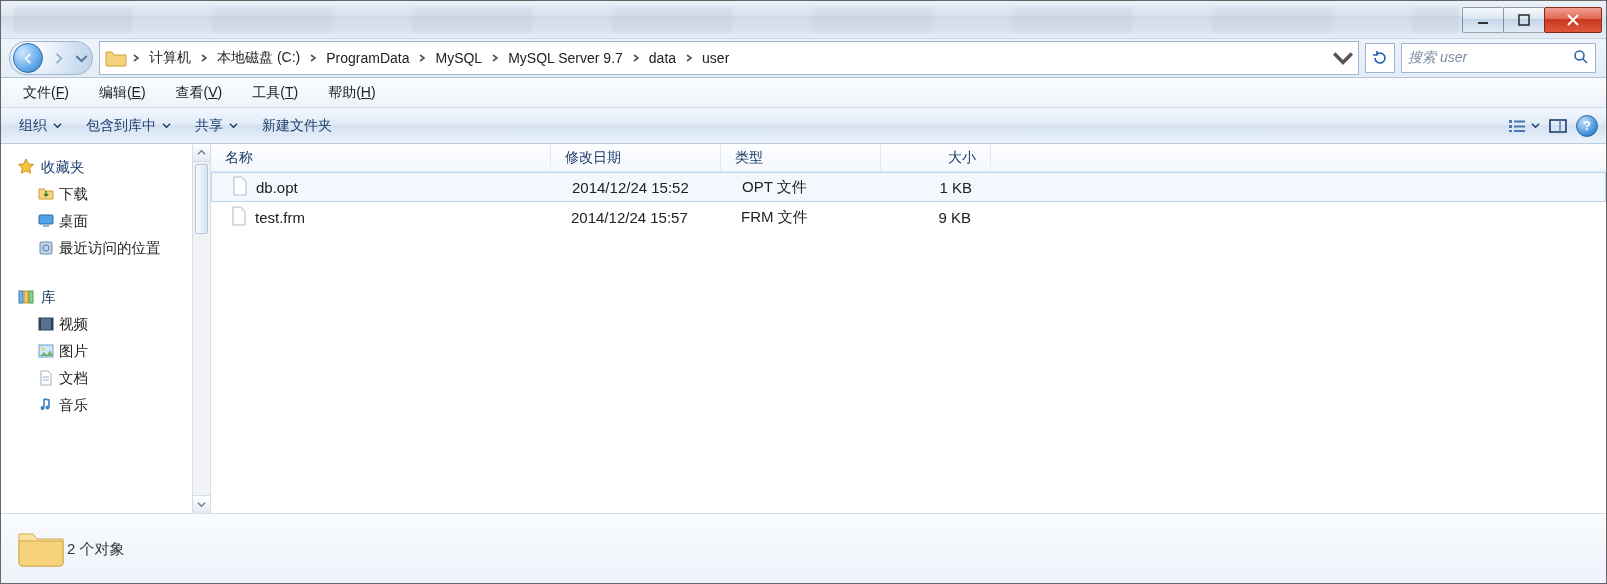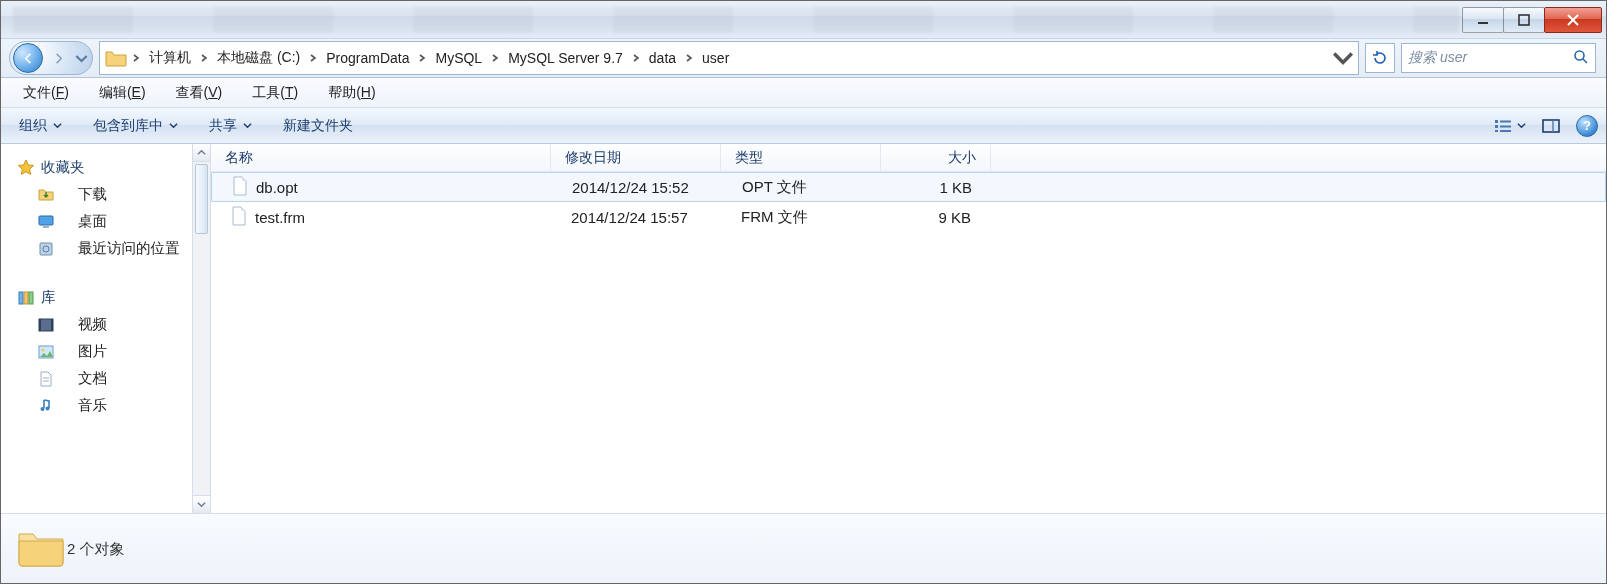--- a/index.html
+++ b/index.html
@@ -155,21 +155,21 @@
   }
   .menu-item u { text-decoration: underline; }
 
   
   .toolbar {
     height: 36px;
     background: linear-gradient(#f3f8ff, #e0eaf6 48%, #d4e1f1 49%, #ebf2fb);
     border-bottom: 1px solid #b9c9de;
     display:flex; align-items:center;
     padding: 0 8px;
-    gap: 11px;
+    gap: 4px;
     color: #1d3e6e;
   }
   .tb-btn {
     display:flex; align-items:center; gap:4px;
     padding: 4px 10px;
     border-radius: 2px;
     color:#1d3e6e;
   }
   .tb-btn svg.caret { width:9px; height:9px; margin-left:2px; }
   .tb-spacer { flex:1; }
@@ -212,25 +212,25 @@
     color:#6d7e96; background:linear-gradient(#fff,#e4e9f1);
     border-bottom:1px solid #d5dde8;
   }
   .sb-scroll .arrow.bottom { margin-top:auto; border-top:1px solid #d5dde8; border-bottom:none; }
   .sb-scroll .thumb {
     margin:2px; height:70px; border:1px solid #b8c5d8;
     background:linear-gradient(90deg,#f7fbff,#d7e4f3);
     border-radius:2px;
   }
   .sb-group-hdr {
-    display:flex; align-items:flex-end; gap:6px; padding:4px 0;
+    display:flex; align-items:flex-start; gap:6px; padding:4px 0;
     color:#1d3e6e;
   }
   .sb-item {
-    display:flex; align-items:center; gap:23px;
+    display:flex; align-items:flex-start; gap:4px;
     padding:4px 0 4px 20px;
     color:#222;
   }
   .sb-item svg, .sb-group-hdr svg { width:18px; height:18px; flex-shrink:0; }
 
   .content {
     flex:1;
     background:#fff;
   }
   .col-hdr {

